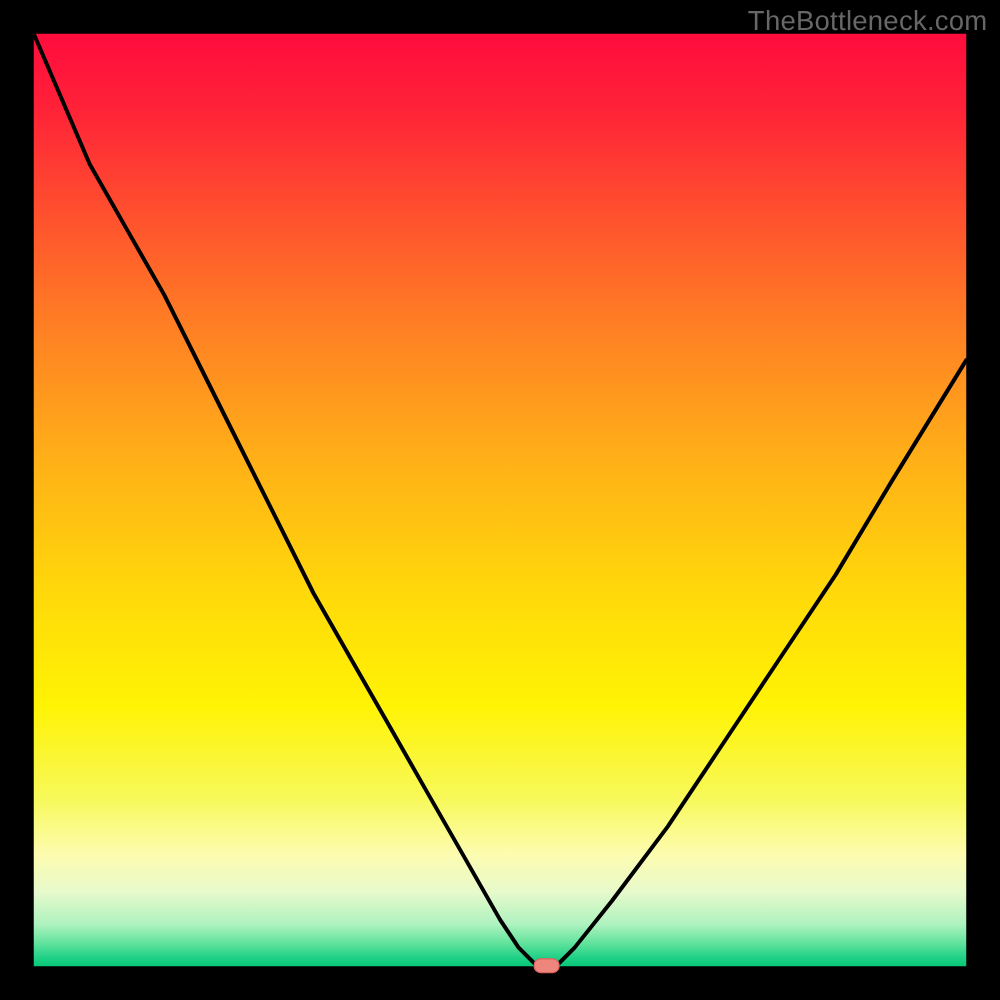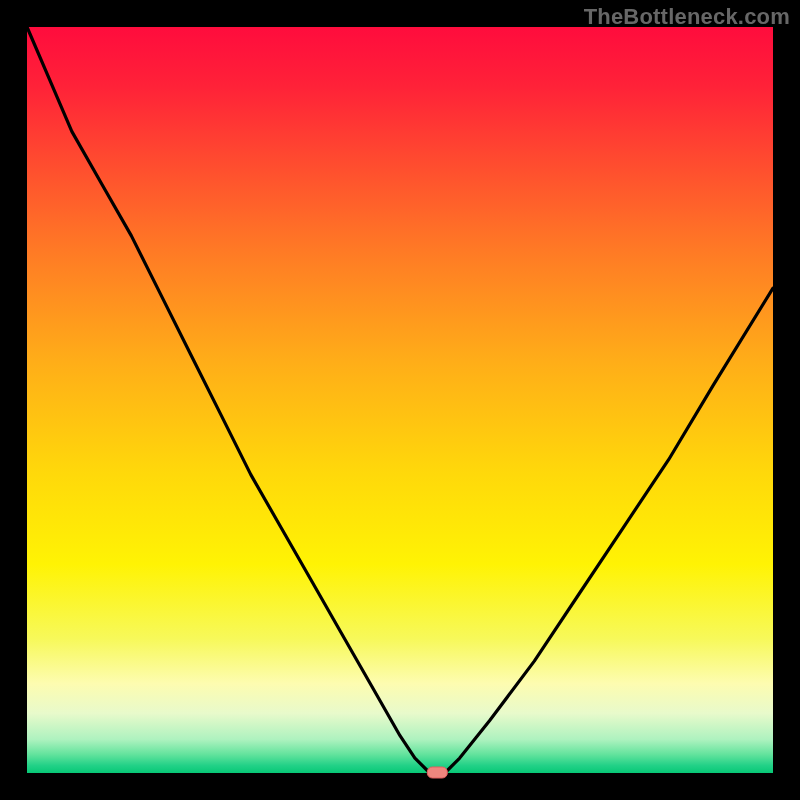--- a/index.html
+++ b/index.html
@@ -16,21 +16,21 @@
     width: 800px;
     height: 800px;
     background: #000;
   }
   .watermark {
     position: absolute;
     top: 4px;
     right: 10px;
     color: #676767;
     font-size: 22px;
-    font-weight: 700;
+    font-weight: 400;
     letter-spacing: 0.2px;
     z-index: 5;
   }
   svg {
     display: block;
     position: absolute;
     top: 0;
     left: 0;
   }
 </style>

